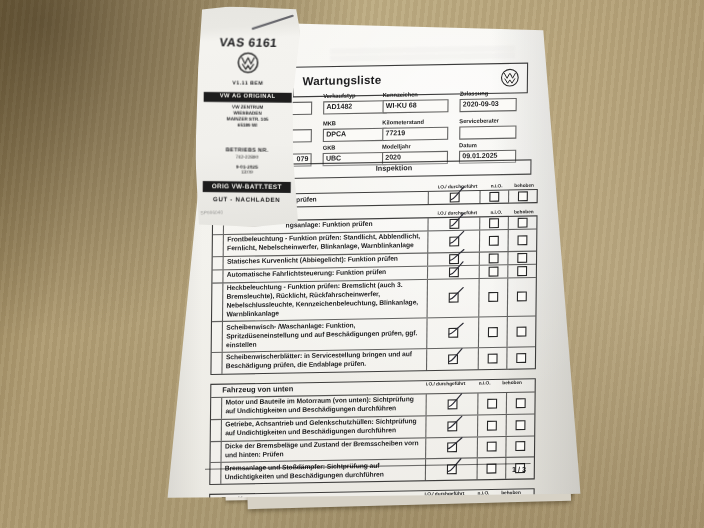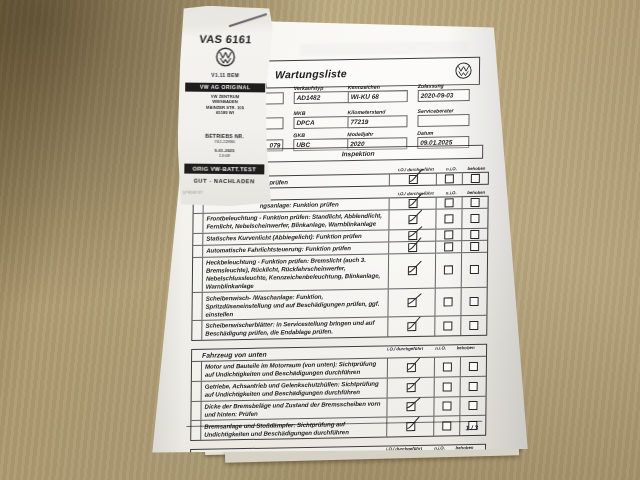--- a/index.html
+++ b/index.html
@@ -15,21 +15,21 @@
   .stack-strip{position:absolute;background:#e0dcd2;}
   .s1{left:205px;top:441px;width:316px;height:11px;transform:rotate(-1.1deg);background:#e6e2d9;box-shadow:0 2px 3px rgba(40,30,10,.35);}
   .s2{left:225px;top:446px;width:294px;height:13px;transform:rotate(-1.5deg);background:#d7d2c6;box-shadow:0 2px 4px rgba(40,30,10,.4);}
   
   .paper{position:absolute;left:150px;top:16px;width:380px;height:440px;
     clip-path:polygon(12% 0.8%, 90.5% 2.6%, 99.4% 98.4%, 0.6% 99.2%);
     background:
       linear-gradient(90deg, rgba(0,0,0,.08), transparent 9%, transparent 78%, rgba(0,0,0,.13)),
       radial-gradient(ellipse at 68% 25%, rgba(255,255,255,.55), transparent 55%),
       linear-gradient(172deg,#f8f7f3 0%,#f3f2ed 45%,#e9e7e0 100%);
-    filter:drop-shadow(-6px 7px 7px rgba(40,30,10,.5));font-style:italic;}
+    filter:drop-shadow(-6px 7px 7px rgba(40,30,10,.5));}
   .sheet-content{position:absolute;inset:0;transform:rotate(-1deg) skewX(-1.6deg);transform-origin:150px 60px;color:#1d1d1f;}
   .smudge{position:absolute;opacity:.45;filter:blur(1px);
     background:repeating-linear-gradient(0deg, transparent 0 2px, rgba(110,110,110,.22) 2px 3px);}
   
   .hdrbox{position:absolute;left:116px;top:44px;width:212px;height:26px;border:1px solid #3c3c3c;background:rgba(255,255,255,.35);}
   .hdrbox .ttl{position:absolute;left:8px;top:7px;font-size:10.5px;font-weight:700;letter-spacing:.2px;}
   .hdrbox .logo{position:absolute;right:7px;top:4px;}
   
   .flabel{position:absolute;font-size:5.2px;font-weight:700;color:#222;white-space:nowrap;}
   .fbox{position:absolute;height:10px;border:1px solid rgba(0,0,0,.6);background:#fbfaf7;font-size:6.4px;font-weight:700;line-height:10px;padding:0 2px;white-space:nowrap;overflow:hidden;}

